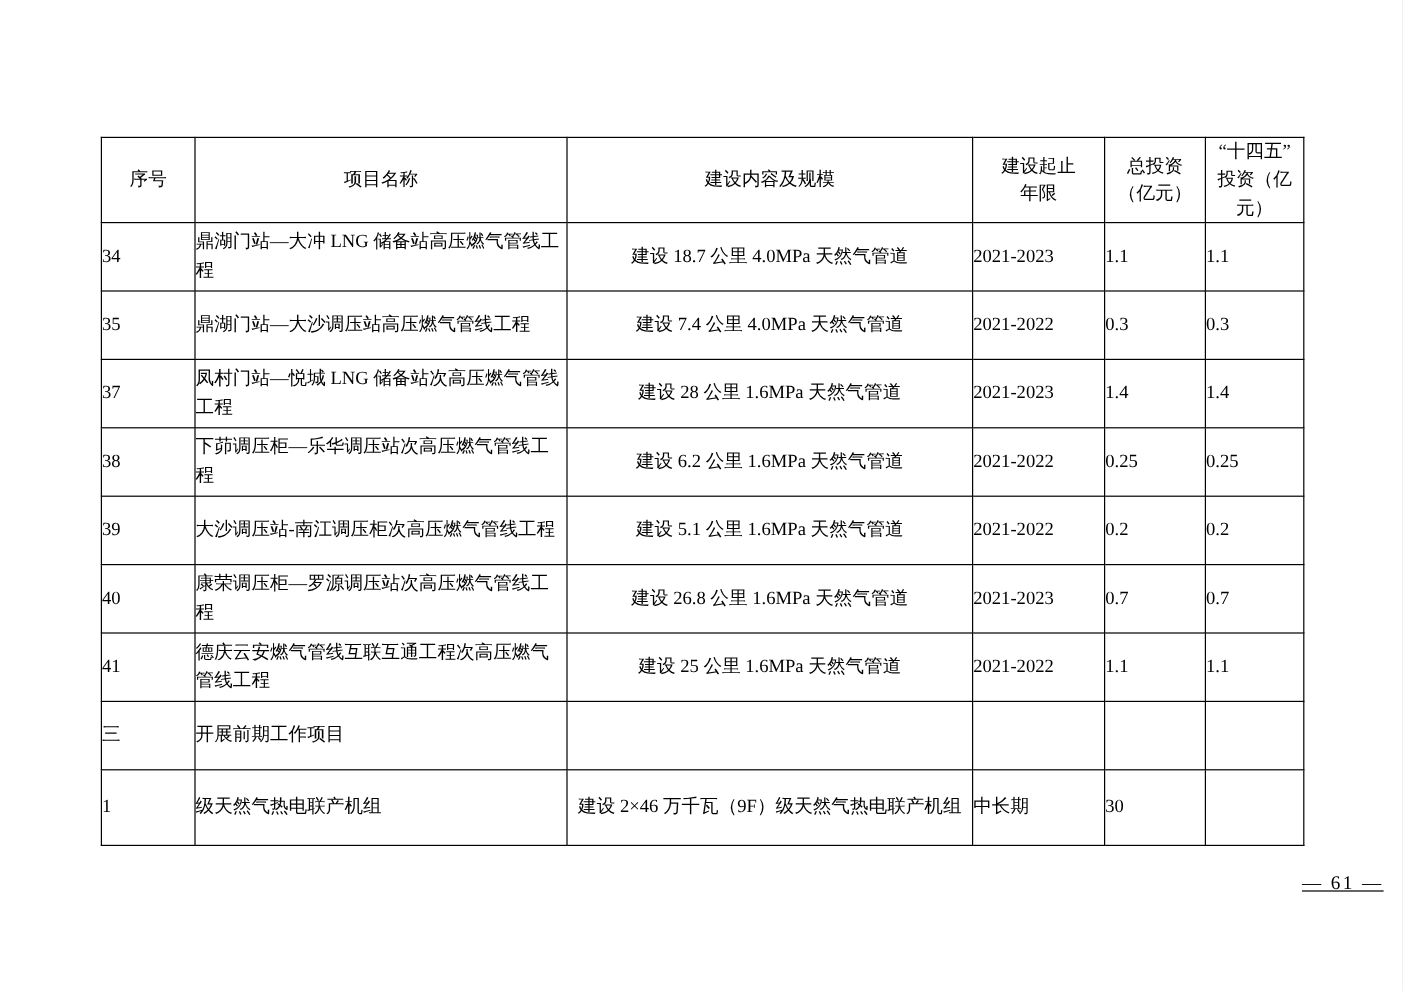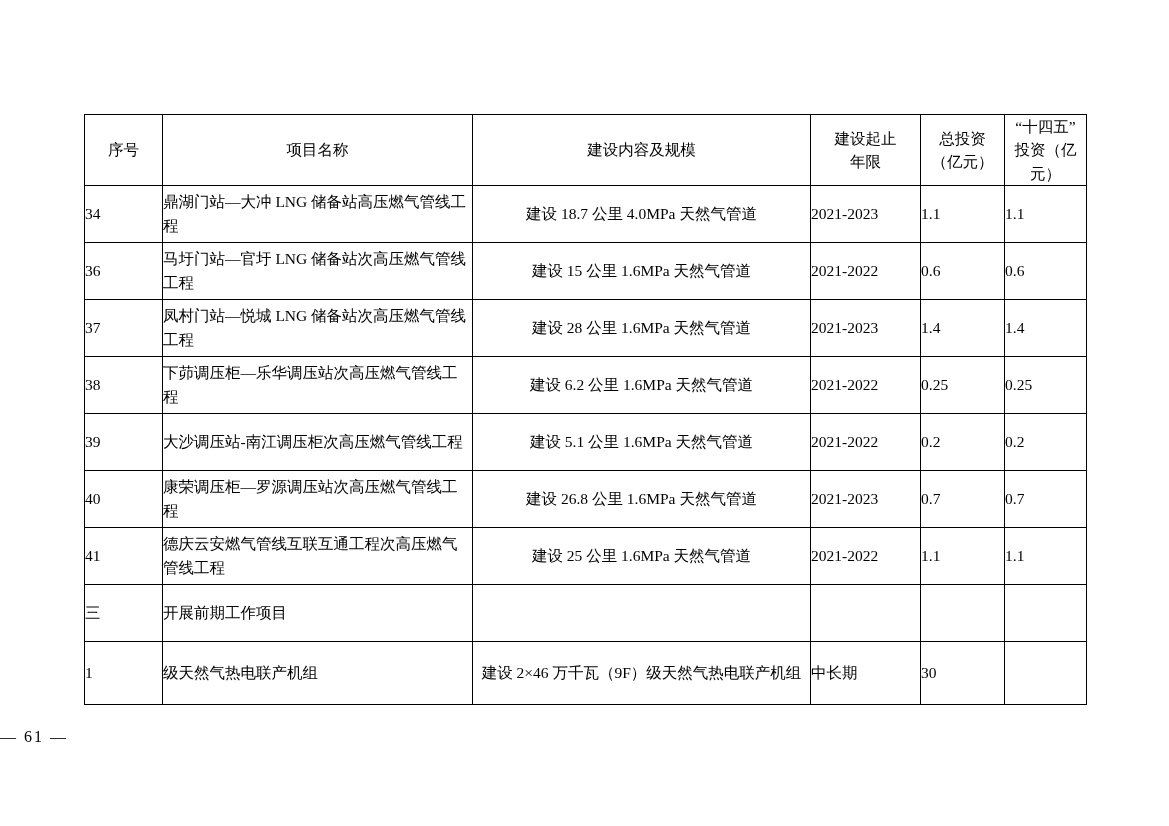--- a/index.html
+++ b/index.html
@@ -71,24 +71,25 @@
   }
   .bold {
     font-weight: bold;
   }
   .row-tall td { height: 62px; }
   .page-number {
     position: absolute;
     left: 0;
     right: 16px;
     top: 728px;
-    text-align: left;
+    text-align: right;
     font-size: 16px;
     letter-spacing: 2px;
     color: #000000;
+    text-decoration: underline;
   }
 </style>
 </head>
 <body>
 
 <div class="page">
   <div class="sheet">
     <table class="doc-table">
       <colgroup>
         <col class="col-seq">
@@ -120,26 +121,26 @@
       <tbody>
         <tr>
           <td class="cell-center">34</td>
           <td class="cell-left">鼎湖门站—大冲 LNG 储备站高压燃气管线工程</td>
           <td class="cell-left-tight">建设 18.7 公里 4.0MPa 天然气管道</td>
           <td class="cell-center">2021-2023</td>
           <td class="cell-center">1.1</td>
           <td class="cell-center">1.1</td>
         </tr>
         <tr>
-          <td class="cell-center">36</td>
-          <td class="cell-left">马圩门站—官圩 LNG 储备站次高压燃气管线工程</td>
-          <td class="cell-left-tight">建设 15 公里 1.6MPa 天然气管道</td>
-          <td class="cell-center">2021-2022</td>
-          <td class="cell-center">0.6</td>
-          <td class="cell-center">0.6</td>
+          <td class="cell-center">35</td>
+          <td class="cell-left">鼎湖门站—大沙调压站高压燃气管线工程</td>
+          <td class="cell-left-tight">建设 7.4 公里 4.0MPa 天然气管道</td>
+          <td class="cell-center">2021-2022</td>
+          <td class="cell-center">0.3</td>
+          <td class="cell-center">0.3</td>
         </tr>
         <tr>
           <td class="cell-center">37</td>
           <td class="cell-left">凤村门站—悦城 LNG 储备站次高压燃气管线工程</td>
           <td class="cell-left-tight">建设 28 公里 1.6MPa 天然气管道</td>
           <td class="cell-center">2021-2023</td>
           <td class="cell-center">1.4</td>
           <td class="cell-center">1.4</td>
         </tr>
         <tr>

